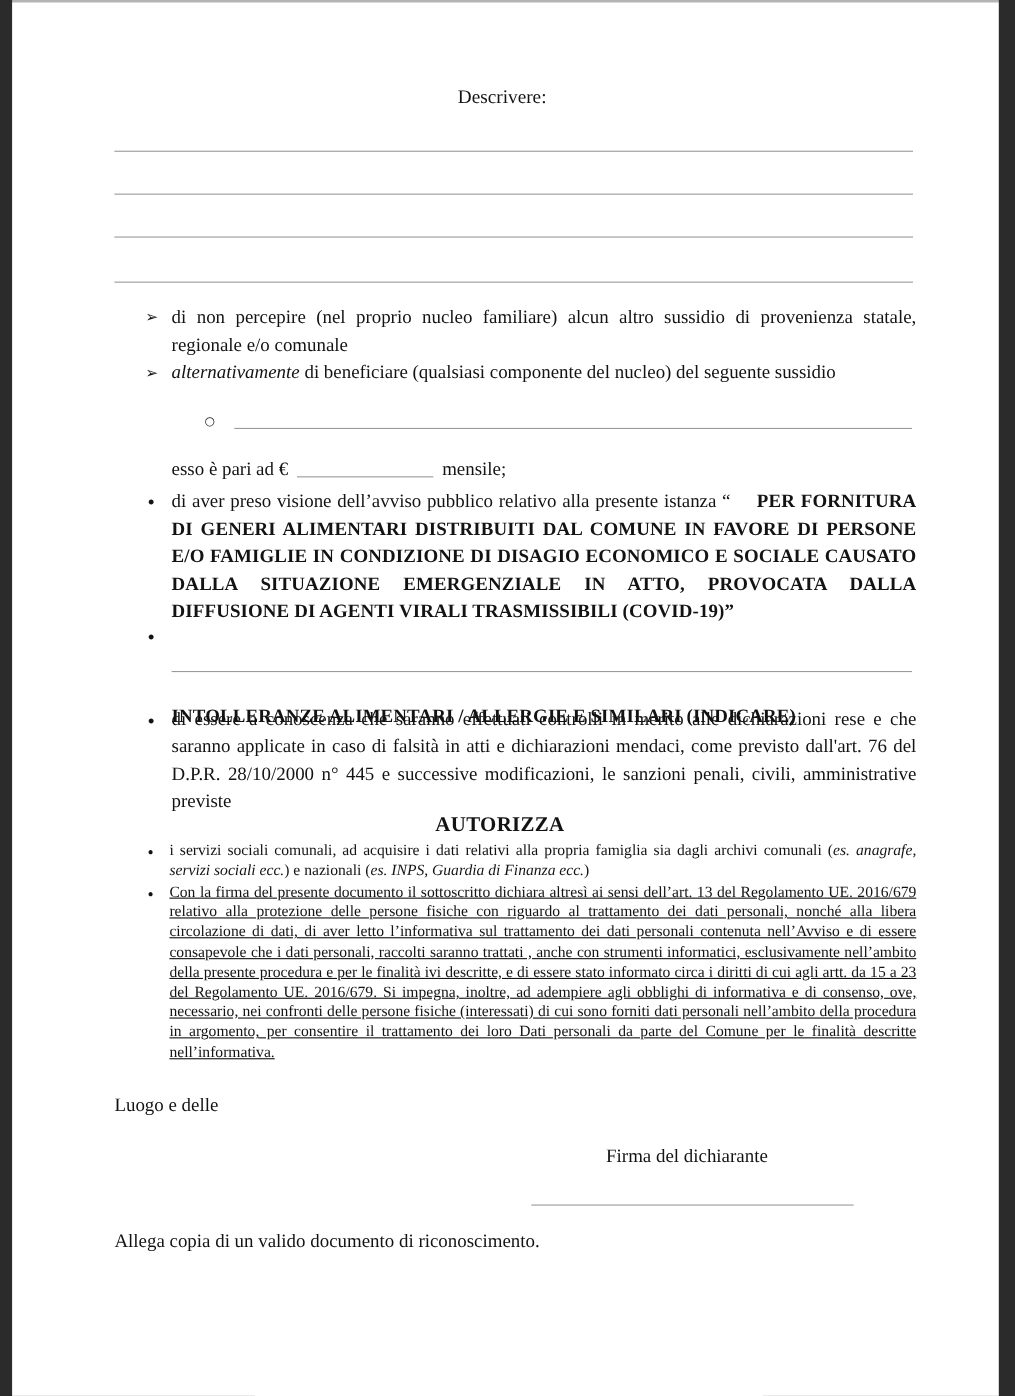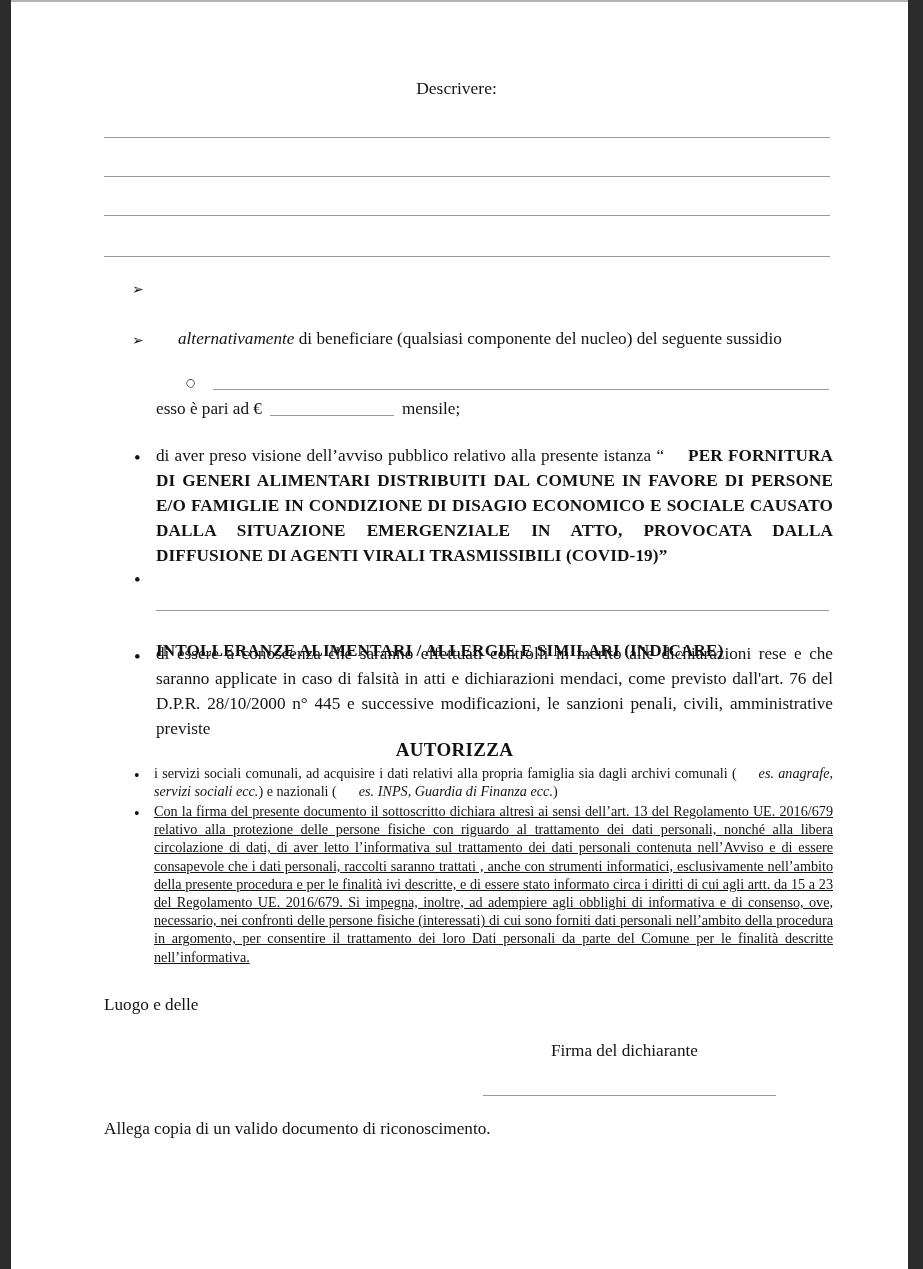--- a/index.html
+++ b/index.html
@@ -88,21 +88,21 @@
   }
   .bullet-dot {
     font-size: 19px;
     line-height: 1;
   }
   .bullet-circle {
     font-size: 11px;
     font-family: "DejaVu Sans", sans-serif;
   }
 
-  .ital { font-style: italic; margin-left: 22px; }
+  .ital { font-style: italic; }
 
   .bold-caps {
     font-weight: bold;
     letter-spacing: 0.1px;
     margin-left: 24px;
   }
 
   
   .autorizza {
     position: absolute;
@@ -144,34 +144,37 @@
       </div>
 
       <div class="rule" style="left:93px; top:135px; width:726px;"></div>
       <div class="rule" style="left:93px; top:174px; width:726px;"></div>
       <div class="rule" style="left:93px; top:213px; width:726px;"></div>
       <div class="rule" style="left:93px; top:254px; width:726px;"></div>
 
       <div class="bullet-arrow" style="left:121px; top:279px;">
         <span>➢</span>
       </div>
+      <div class="tblock" style="left:145px; top:274px; width:677px;">
+        <span>di non percepire (nel proprio nucleo familiare) alcun altro sussidio di provenienza statale, regionale e/o comunale</span>
+      </div>
 
       <div class="bullet-arrow" style="left:121px; top:330px;">
         <span>➢</span>
       </div>
       <div class="tblock nojust" style="left:145px; top:324px; width:677px;">
         <span class="ital">alternativamente</span><span> di beneficiare (qualsiasi componente del nucleo) del seguente sussidio</span>
       </div>
 
       <div class="bullet-circle" style="left:175px; top:374px;">
         <span>○</span>
       </div>
       <div class="rule" style="left:202px; top:387px; width:616px;"></div>
 
-      <div class="tblock nojust" style="left:145px; top:394px; width:600px; white-space:nowrap;">
+      <div class="tblock nojust" style="left:145px; top:412px; width:600px; white-space:nowrap;">
         <span>esso è pari ad €</span><span style="display:inline-block; width:8px;"></span><span style="display:inline-block; width:124px; border-bottom:1px solid #9a9a9a; height:16px; vertical-align:-2px;"></span><span style="display:inline-block; width:8px;"></span><span>mensile;</span>
       </div>
 
       <div class="bullet-dot" style="left:123px; top:446px;">
         <span>•</span>
       </div>
       <div class="tblock" style="left:145px; top:441px; width:677px;">
         <span>di aver preso visione dell’avviso pubblico relativo alla presente istanza “</span><span class="bold-caps">PER FORNITURA DI GENERI ALIMENTARI DISTRIBUITI DAL COMUNE IN FAVORE DI PERSONE E/O FAMIGLIE IN CONDIZIONE DI DISAGIO ECONOMICO E SOCIALE CAUSATO DALLA SITUAZIONE EMERGENZIALE IN ATTO, PROVOCATA DALLA DIFFUSIONE DI AGENTI VIRALI TRASMISSIBILI (COVID-19)”</span>
       </div>
 

